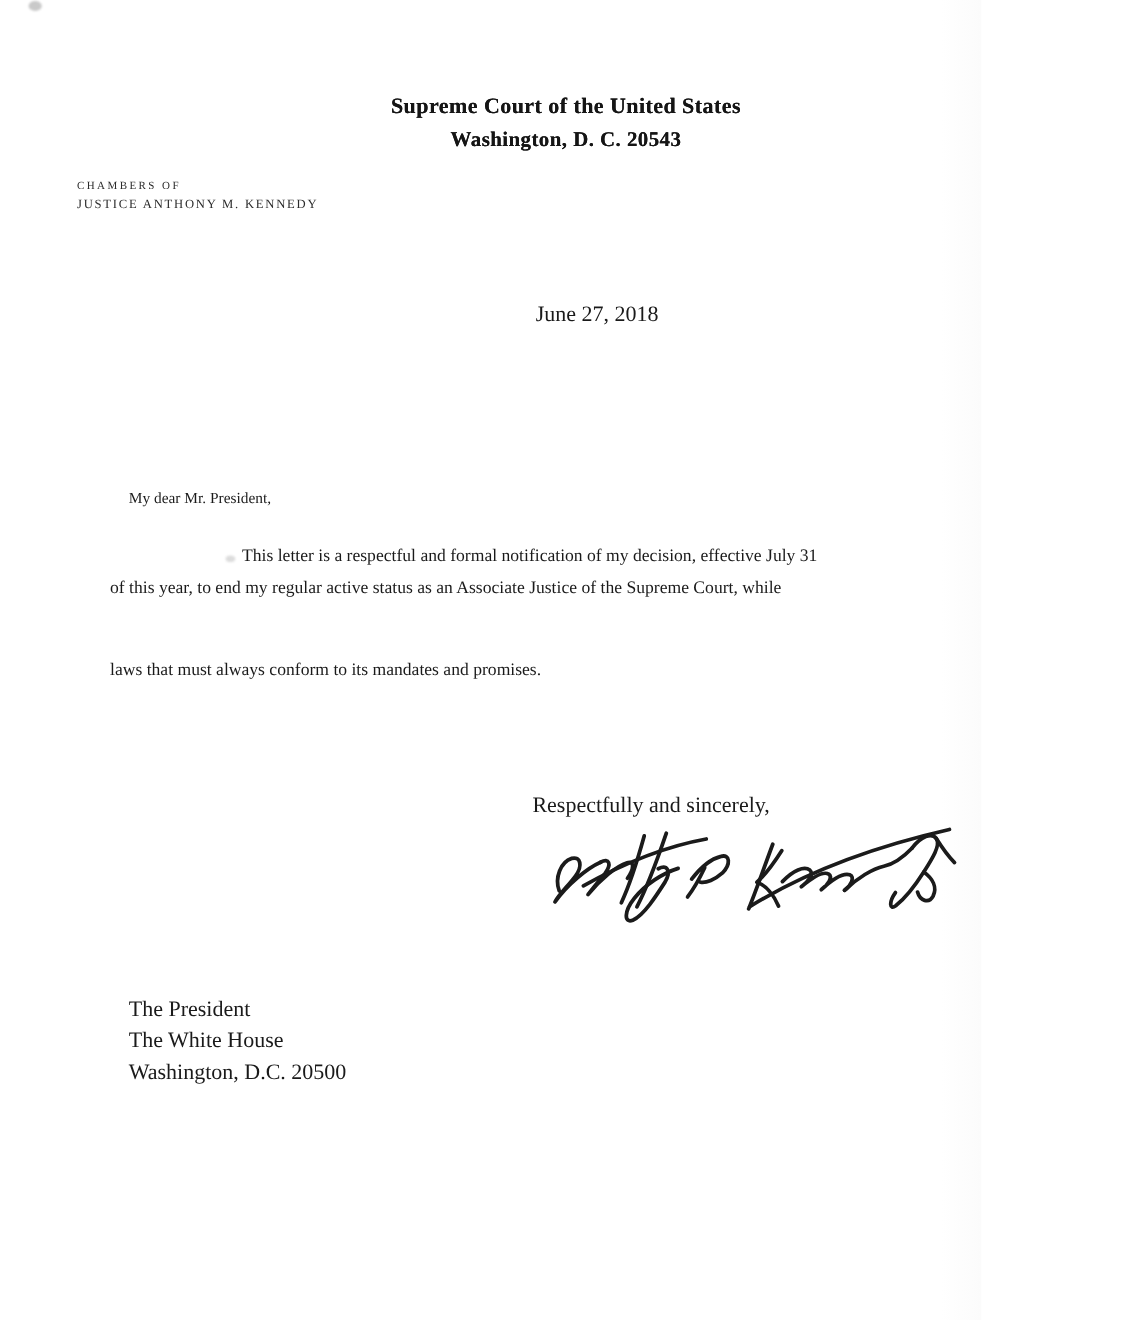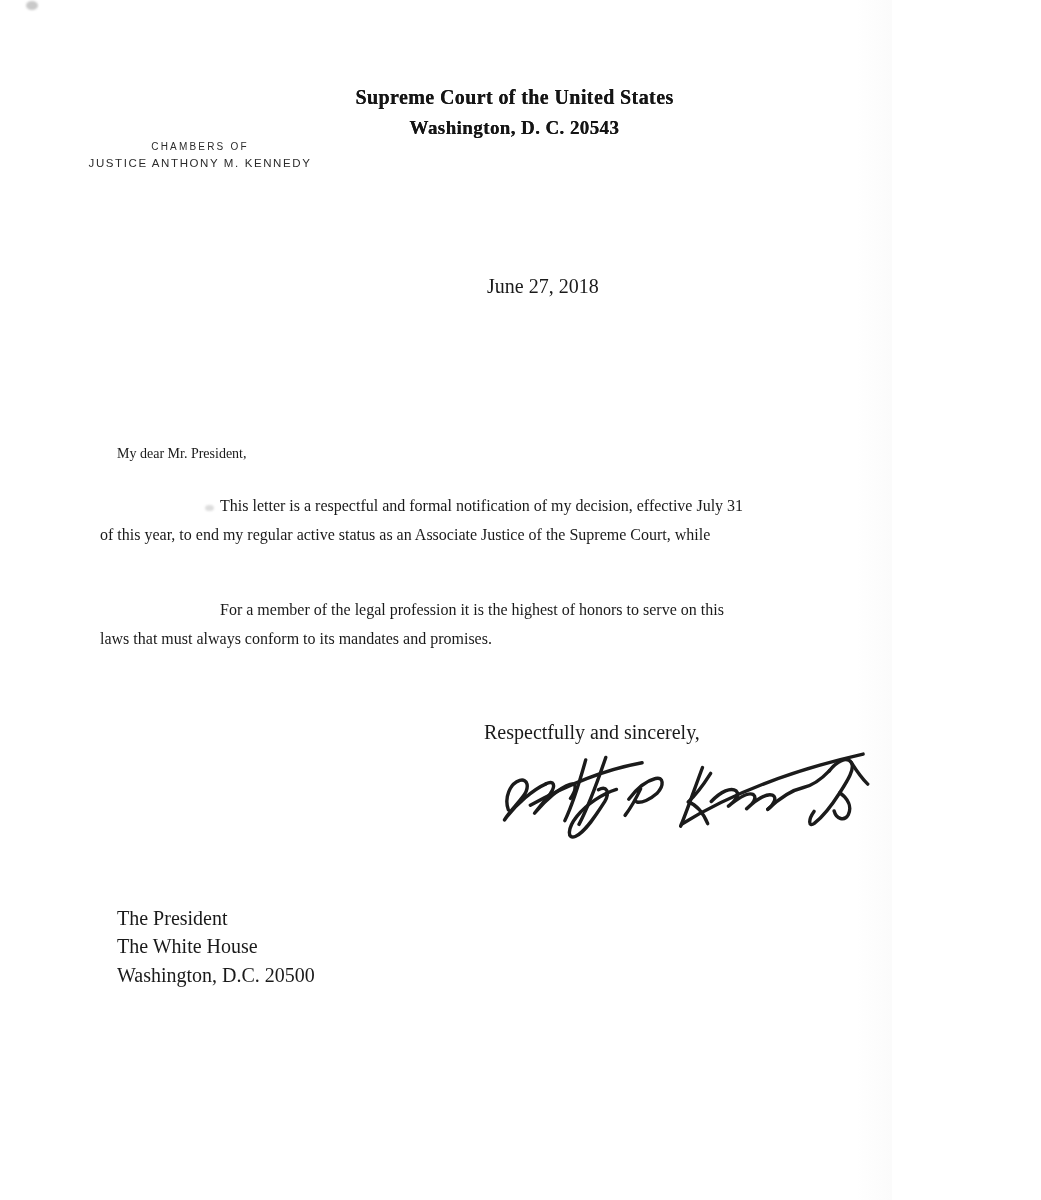--- a/index.html
+++ b/index.html
@@ -20,23 +20,23 @@
     text-align: center;
     font-weight: bold;
     color: #151515;
   }
   .letterhead .l1 { font-size: 20px; letter-spacing: 0.4px; text-shadow: 0 0 0.6px #151515; }
   .letterhead .l2 { font-size: 19px; margin-top: 8px; letter-spacing: 0.4px; text-shadow: 0 0 0.6px #151515; }
 
   
   .chambers {
     position: absolute;
-    top: 141px; left: 70px; width: 260px;
-    text-align: center;
-    font-family: Liberation Sans, sans-serif;
+    top: 164px; left: 70px; width: 260px;
+    text-align: left;
+    font-family: Liberation Serif, serif;
     color: #2b2b2b;
   }
   .chambers .c1 { font-size: 10px; letter-spacing: 2.2px; }
   .chambers .c2 { font-size: 11.5px; letter-spacing: 1.6px; margin-top: 5px; white-space: nowrap; }
 
   .date { position: absolute; left: 487px; top: 275px; font-size: 20px; }
 
   .salutation { position: absolute; left: 117px; top: 446px; font-size: 14px; }
 
   .para { position: absolute; left: 100px; width: 880px; font-size: 16px; line-height: 28.8px; }
@@ -89,21 +89,20 @@
   <div class="date">June 27, 2018</div>
 
   <div class="salutation">My dear Mr. President,</div>
 
   <div class="para" id="para1">
     <div class="line indent">This letter is a respectful and formal notification of my decision, effective July 31</div>
     <div class="line">of this year, to end my regular active status as an Associate Justice of the Supreme Court, while</div>
   </div>
 
   <div class="para" id="para2">
-    <div class="line indent">For a member of the legal profession it is the highest of honors to serve on this</div>
     <div class="line">laws that must always conform to its mandates and promises.</div>
   </div>
 
   <div class="closing">Respectfully and sincerely,</div>
 
   <div class="signature-wrap">
     <svg viewBox="0 0 380 100">
       <g fill="none" stroke="#1b1b1b" stroke-width="3.4" stroke-linecap="round" stroke-linejoin="round">
         <path d="M14,60 C10,48 16,34 26,31 C34,29 36,38 29,47 C22,56 14,63 10,70 C22,54 40,40 52,35"></path>
         <path d="M52,35 C60,31 62,37 56,45 C50,52 44,59 40,64 C52,50 66,39 76,36 C83,34 82,42 76,50"></path>

